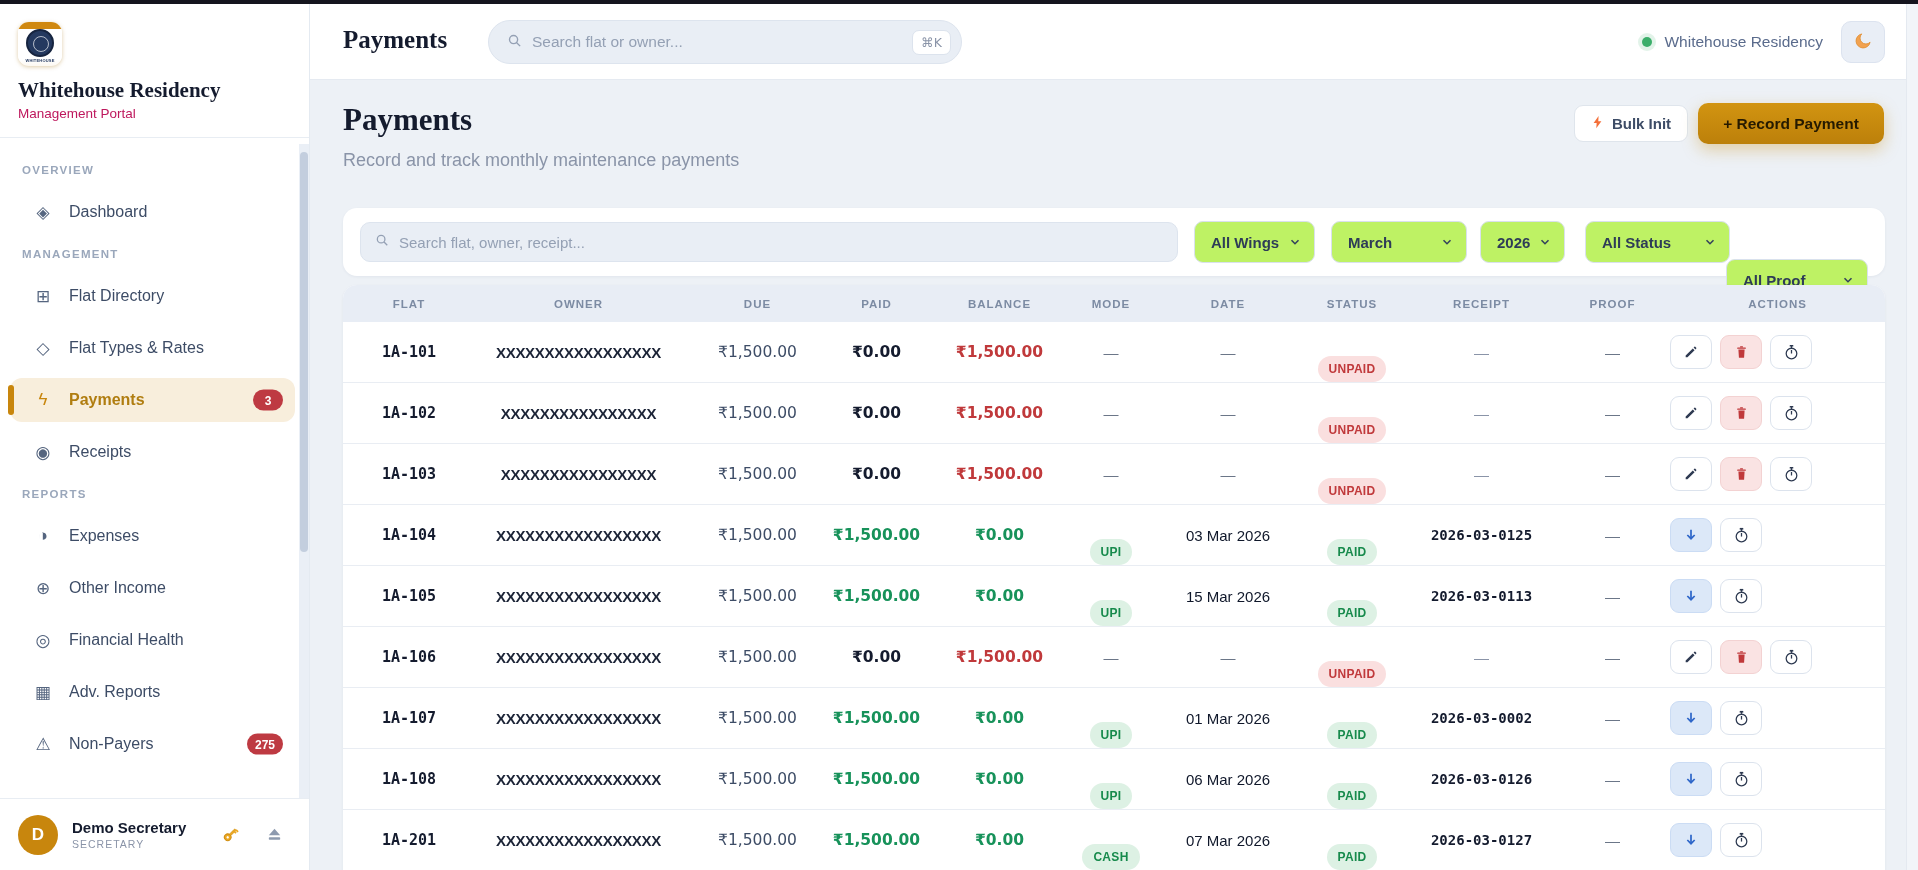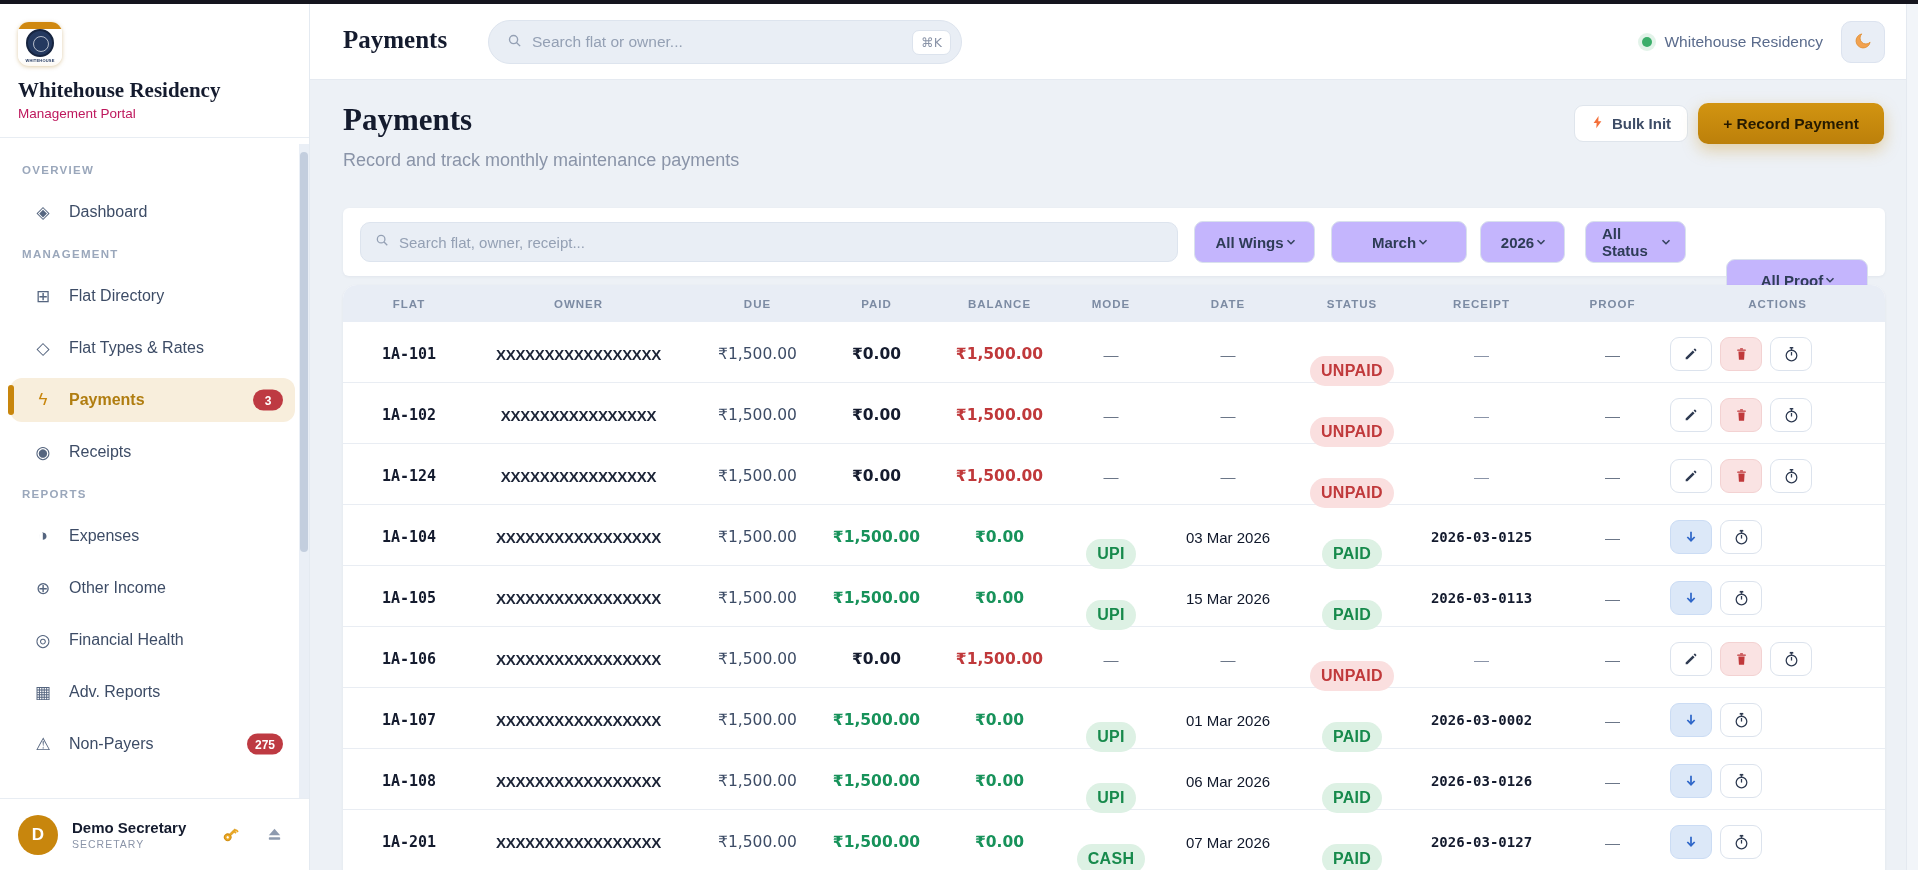--- a/index.html
+++ b/index.html
@@ -53,42 +53,42 @@
   .residency-name { font-size:15.5px; color:#5A6B8C; margin-right:6px; }
   .moon-btn { width:44px; height:42px; border-radius:10px; background:#E9EEF6; border:1px solid #DCE3EF; cursor:pointer; display:flex; align-items:center; justify-content:center; }
 
   
   .content { position:absolute; left:310px; top:80px; width:1608px; height:790px; background:#EDF1F6; overflow:hidden; }
   .page-title { position:absolute; left:33px; top:22px; font-family:"Liberation Serif",serif; font-weight:bold; font-size:31px; color:#141B2E; }
   .page-sub { position:absolute; left:33px; top:70px; font-size:18px; color:#8A94A8; }
   .bulk-btn { position:absolute; left:1264px; top:25px; width:114px; height:37px; background:#ffffff; border:1px solid #DFE5EC; border-radius:9px; font-size:15px; font-weight:bold; color:#3D4C66; cursor:pointer; display:flex; align-items:center; justify-content:center; gap:7px; font-family:"Liberation Sans",sans-serif; }
   .record-btn { position:absolute; left:1388px; top:23px; width:186px; height:41px; background:linear-gradient(180deg,#D29411,#BC800A); border:none; border-radius:10px; font-size:15.5px; font-weight:bold; color:#251a00; cursor:pointer; box-shadow:0 6px 16px rgba(200,140,20,.35); font-family:"Liberation Sans",sans-serif; }
 
-  .filter-card { position:absolute; left:33px; top:128px; width:1542px; height:68px; background:#ffffff; border-radius:6px; box-shadow:0 1px 3px rgba(30,50,90,.06); }
+  .filter-card { position:absolute; left:33px; top:128px; width:1542px; height:68px; background:#ffffff; border-radius:14px; box-shadow:0 1px 3px rgba(30,50,90,.06); }
   .filter-search { position:absolute; left:17px; top:14px; width:818px; height:40px; background:#E9EEF5; border:1px solid #DDE4EE; border-radius:10px; display:flex; align-items:center; padding:0 14px; }
   .filter-search input { flex:1; border:none; outline:none; background:transparent; font-size:15px; color:#3D4C66; margin-left:10px; font-family:"Liberation Sans",sans-serif; }
   .filter-search input::placeholder { color:#94A0B4; }
-  .dropdown { position:absolute; top:13px; height:42px; background:#c4b5fd; border:1px solid #D9E1ED; border-radius:9px; display:flex; align-items:center; justify-content:center; padding:0 12px 0 16px; cursor:pointer; }
+  .dropdown { position:absolute; top:13px; height:42px; background:#bef264; border:1px solid #D9E1ED; border-radius:9px; display:flex; align-items:center; justify-content:space-between; padding:0 12px 0 16px; cursor:pointer; }
   .dropdown span { font-size:15px; color:#2E3C57; font-weight:bold; }
 
   .table-card { position:absolute; left:33px; top:205px; width:1542px; height:600px; background:#ffffff; border-radius:14px 14px 0 0; box-shadow:0 1px 3px rgba(30,50,90,.06); overflow:hidden; }
   .tgrid { display:grid; grid-template-columns:98px 241px 117px 121px 125px 98px 136px 112px 147px 115px 1fr; padding-left:17px; align-items:center;text-align:center; }
   .thead { height:37px; background:#E8EDF5; }
   .thead span { font-size:11.5px; font-weight:bold; letter-spacing:1px; color:#7C8BA3; }
   .trow { height:61px; border-bottom:1px solid #E9EDF3; }
   .cell-flat { font-family:"DejaVu Sans Mono",monospace; font-weight:bold; font-size:15px; color:#141B2E; }
   .cell-owner { font-size:15px; font-weight:600; color:#1B2336; letter-spacing:-.3px; }
   .amt { font-family:"DejaVu Sans",sans-serif; font-size:15.5px; }
   .amt.due { color:#3D4C66; }
   .amt.bold-dark { color:#141B2E; font-weight:bold; }
   .amt.green { color:#17925A; font-weight:bold; }
   .amt.red { color:#C0393B; font-weight:bold; }
   .dash { color:#6B7688; font-size:15px; }
   .dash.light { color:#8A94A8; }
-  .pill { display:inline-block; font-size:16px; font-weight:bold; border-radius:99px; padding:6px 11px; letter-spacing:.3px;margin-top:34px; }
+  .pill { display:inline-block; font-size:12px; font-weight:bold; border-radius:99px; padding:6px 11px; letter-spacing:.3px;margin-top:34px; }
   .pill.green { background:#DDF1E4; color:#178A4C; }
   .pill.red { background:#FADFDF; color:#C0393B; }
   .cell-date { font-size:15px; color:#0f172a; }
   .cell-receipt { font-family:"DejaVu Sans Mono",monospace; font-size:14px; font-weight:bold; color:#141B2E; }
   .actions { display:flex; gap:8px; }
   .act-btn { width:42px; height:34px; border-radius:9px; display:flex; align-items:center; justify-content:center; cursor:pointer; border:1px solid #DCE3ED; background:#fff; }
   .act-btn.delete { background:#FAE3E3; border-color:#F3D2D2; }
   .act-btn.download { background:#DCE8F8; border-color:#CBDCF4; }
 
   .win-scroll-track { position:absolute; right:0; top:4px; width:12px; height:866px; background:#F2F5F9; border-left:1px solid #E4E9F0; z-index:60; }
@@ -255,21 +255,21 @@
           </i>
         </div>
         <div class="dropdown" style="left: 1137px; width: 85px;">
           <span>2026</span>
           <i style="display: flex;">
             <svg width="14" height="14" viewBox="0 0 24 24" fill="none" stroke="#33415C" stroke-width="2.6">
               <path d="M6 9l6 6 6-6"></path>
             </svg>
           </i>
         </div>
-        <div class="dropdown" style="left: 1242px; width: 101px;">
+        <div class="dropdown" style="left: 1242px; width: 145px;">
           <span>All Status</span>
           <i style="display: flex;">
             <svg width="14" height="14" viewBox="0 0 24 24" fill="none" stroke="#33415C" stroke-width="2.6">
               <path d="M6 9l6 6 6-6"></path>
             </svg>
           </i>
         </div>
         <div class="dropdown" style="left: 1383px; width: 142px; margin-top: 38px;">
           <span>All Proof</span>
           <i style="display: flex;">
@@ -370,21 +370,21 @@
                   <circle cx="12" cy="13.5" r="7.5"></circle>
                   <line x1="12" y1="13.5" x2="12" y2="8.5"></line>
                   <line x1="9.5" y1="2.5" x2="14.5" y2="2.5" stroke-width="2.4"></line>
                   <line x1="12" y1="2.5" x2="12" y2="5.5"></line>
                 </svg>
               </span>
             </button>
           </div>
         </div>
         <div class="trow tgrid">
-          <div class="cell-flat">1A-124</div>
+          <div class="cell-flat">1A-103</div>
           <div class="cell-owner">XXXXXXXXXXXXXXXX</div>
           <div class="amt due">₹1,500.00</div>
           <div class="amt bold-dark">₹0.00</div>
           <div class="amt red">₹1,500.00</div>
           <div class="dash">—</div>
           <div class="dash">—</div>
           <div><span class="pill red">UNPAID</span></div>
           <div class="dash light">—</div>
           <div class="dash">—</div>
           <div class="actions">

